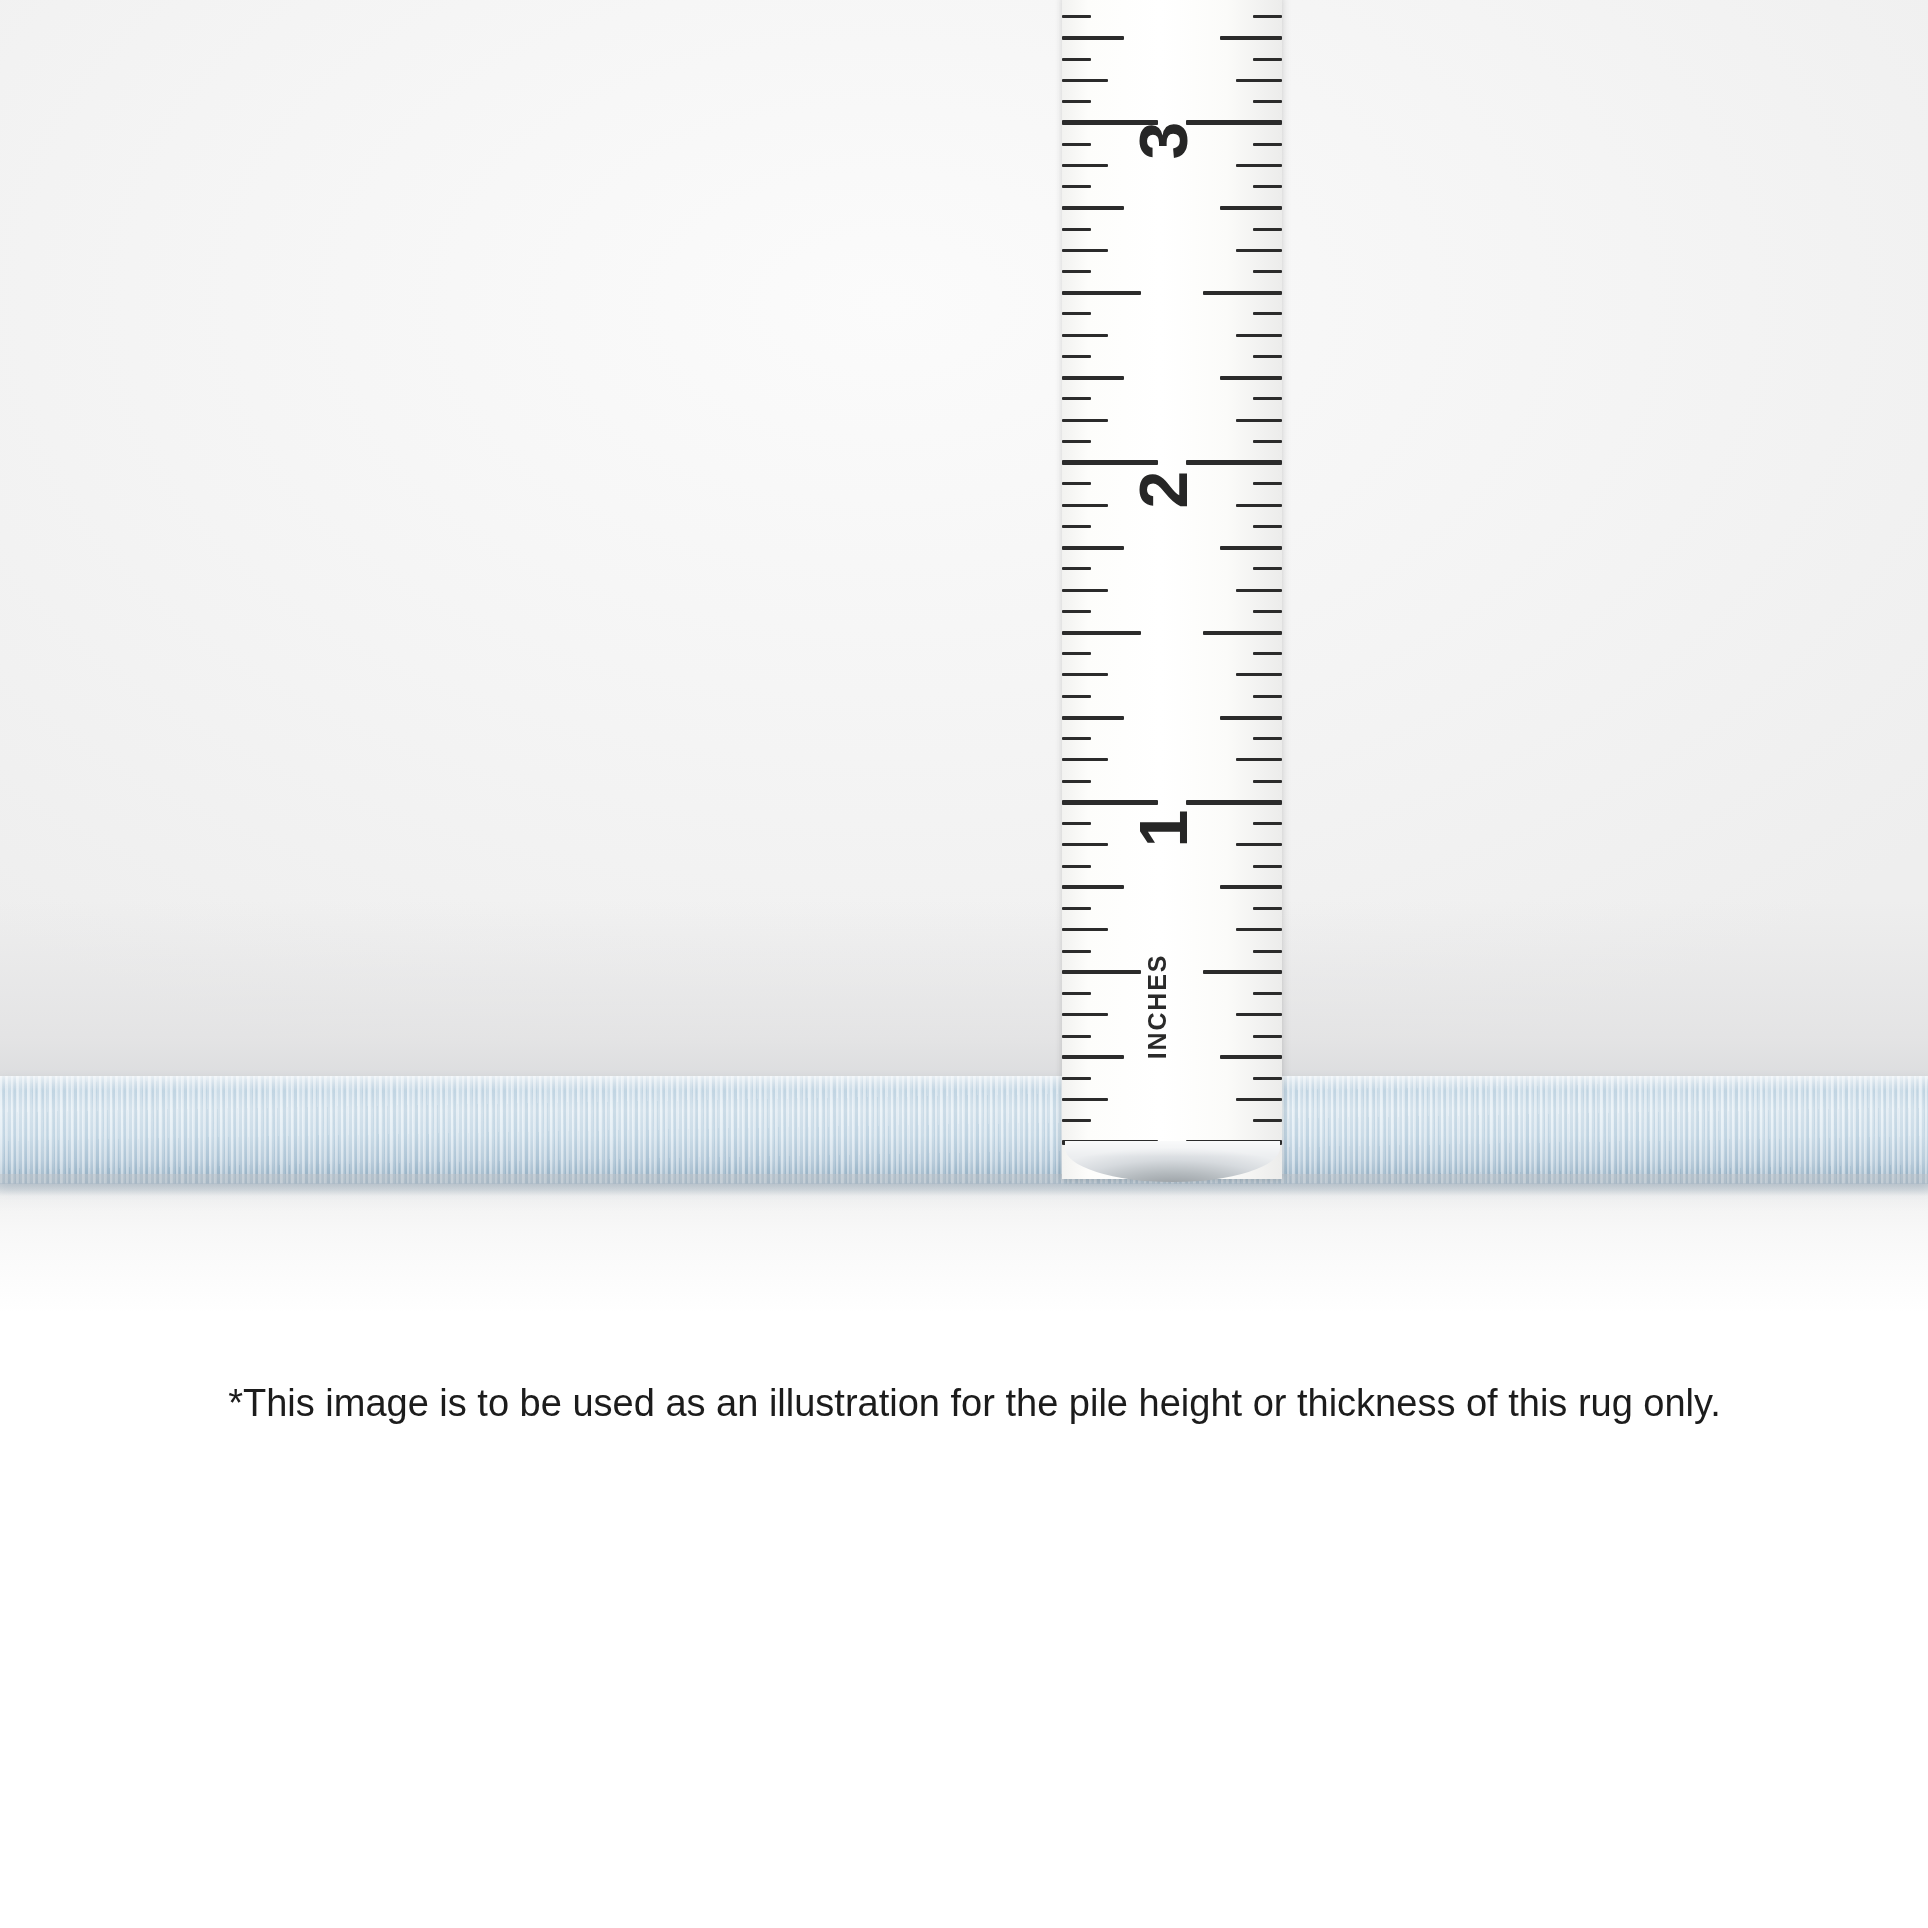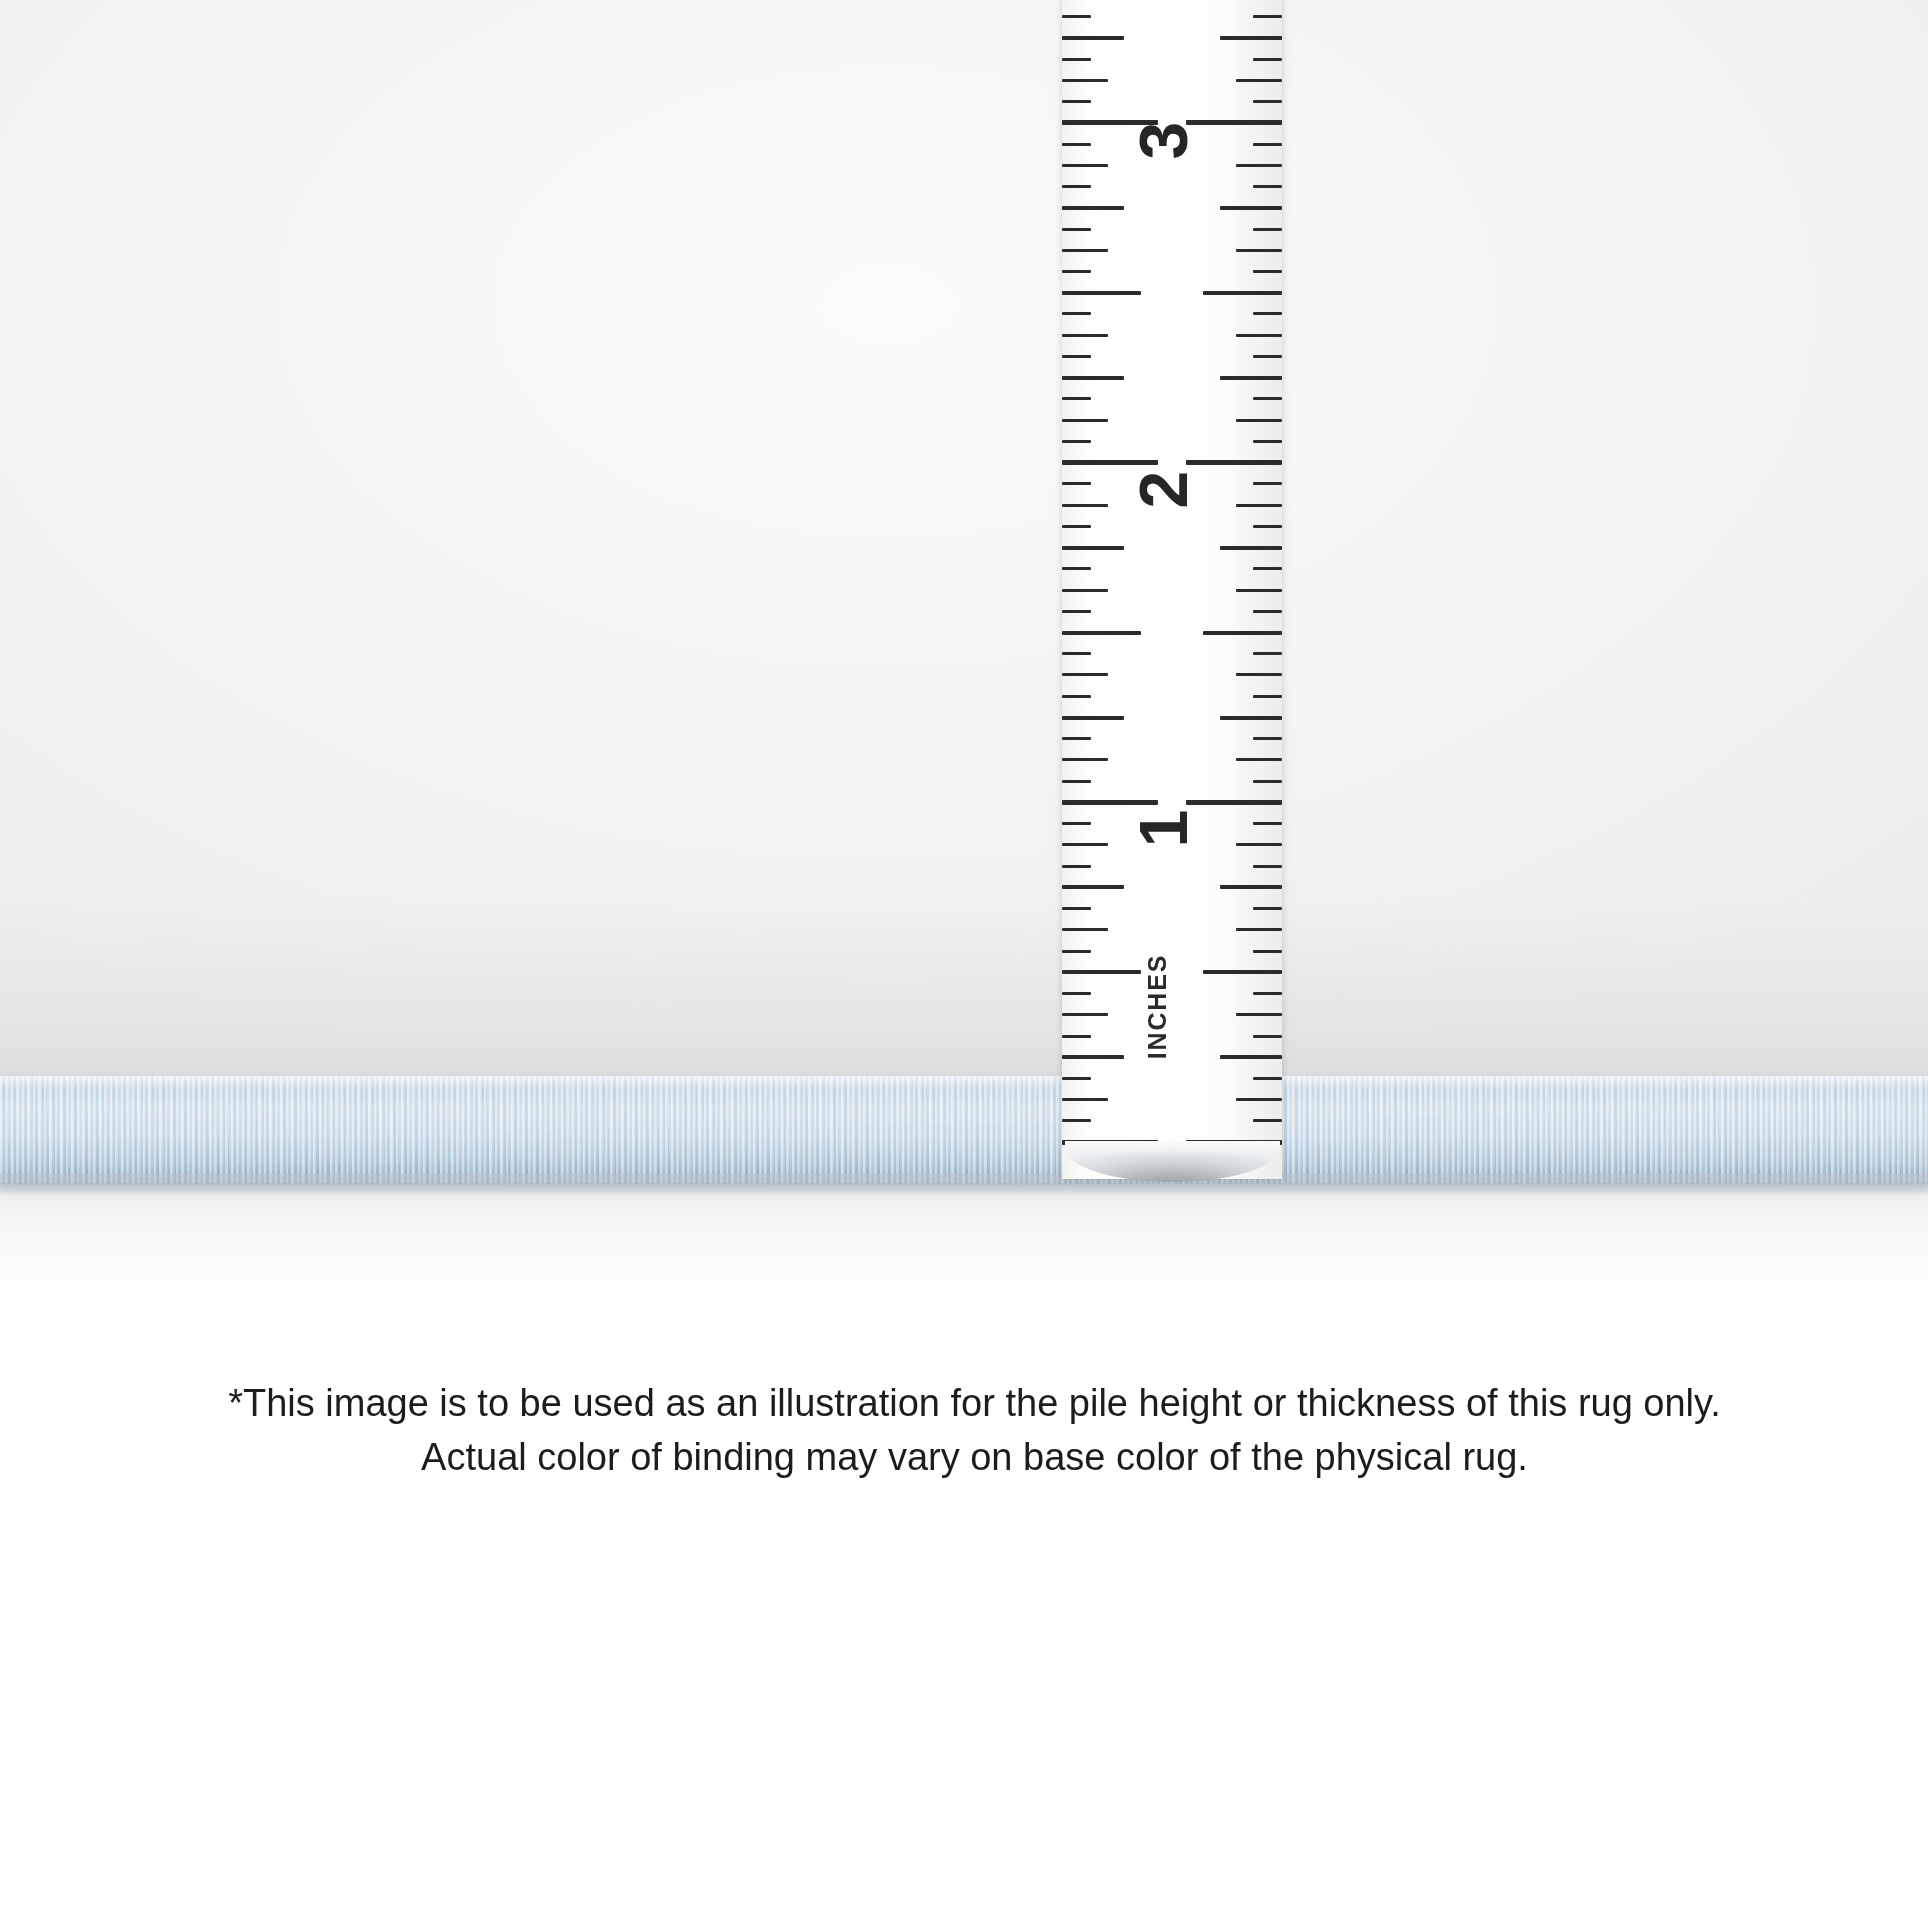--- a/index.html
+++ b/index.html
@@ -349,17 +349,16 @@
     </div>
 
     <div class="tape-tip">
       <div class="tape-tip-shadow"></div>
     </div>
 
   </div>
 
   <div class="caption">
     <span class="caption-line">*This image is to be used as an illustration for the pile height or thickness of this rug only.</span>
-    <span class="caption-line">Actual color of binding may vary on base color of the physical rug.</span>
   </div>
 
 </div>
 
 
 </body></html>

